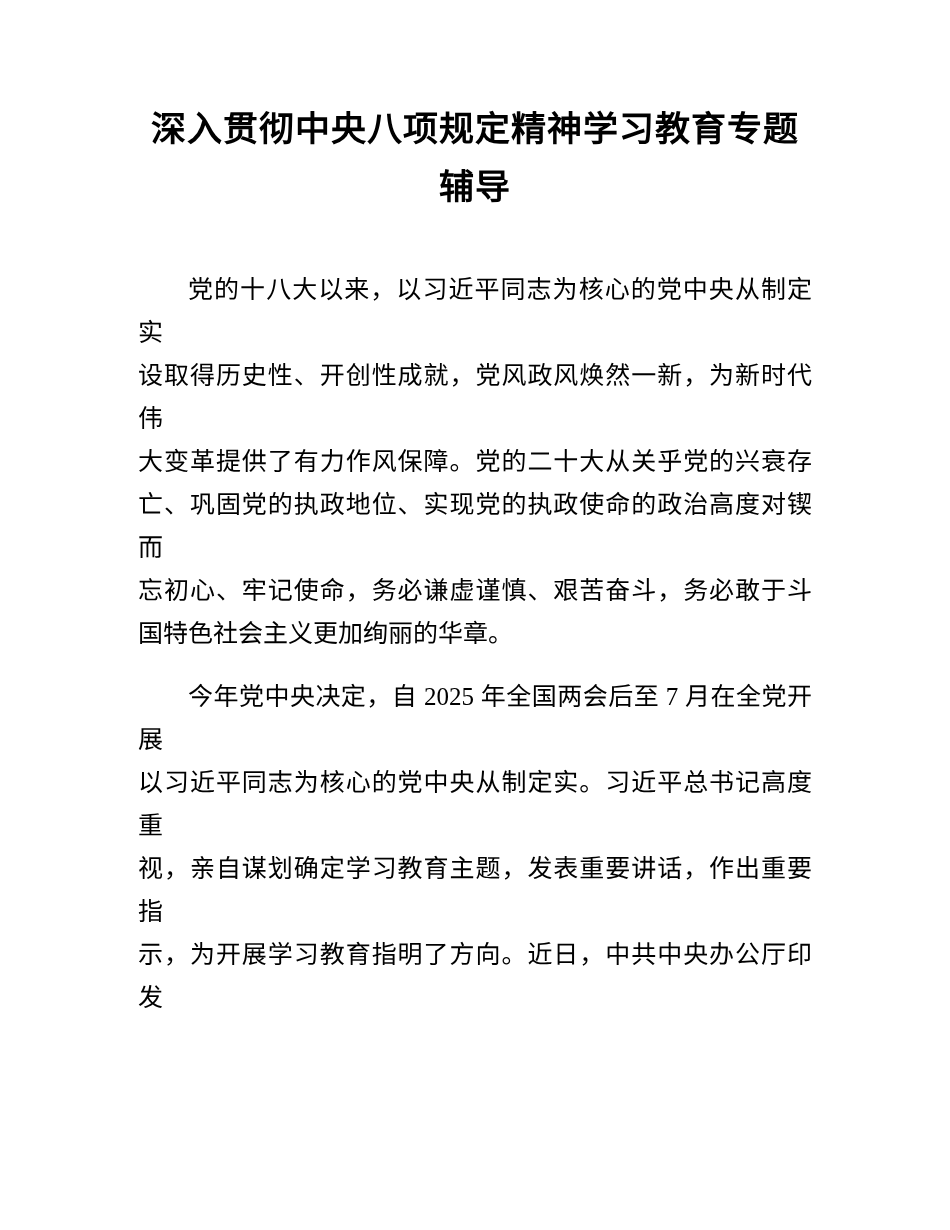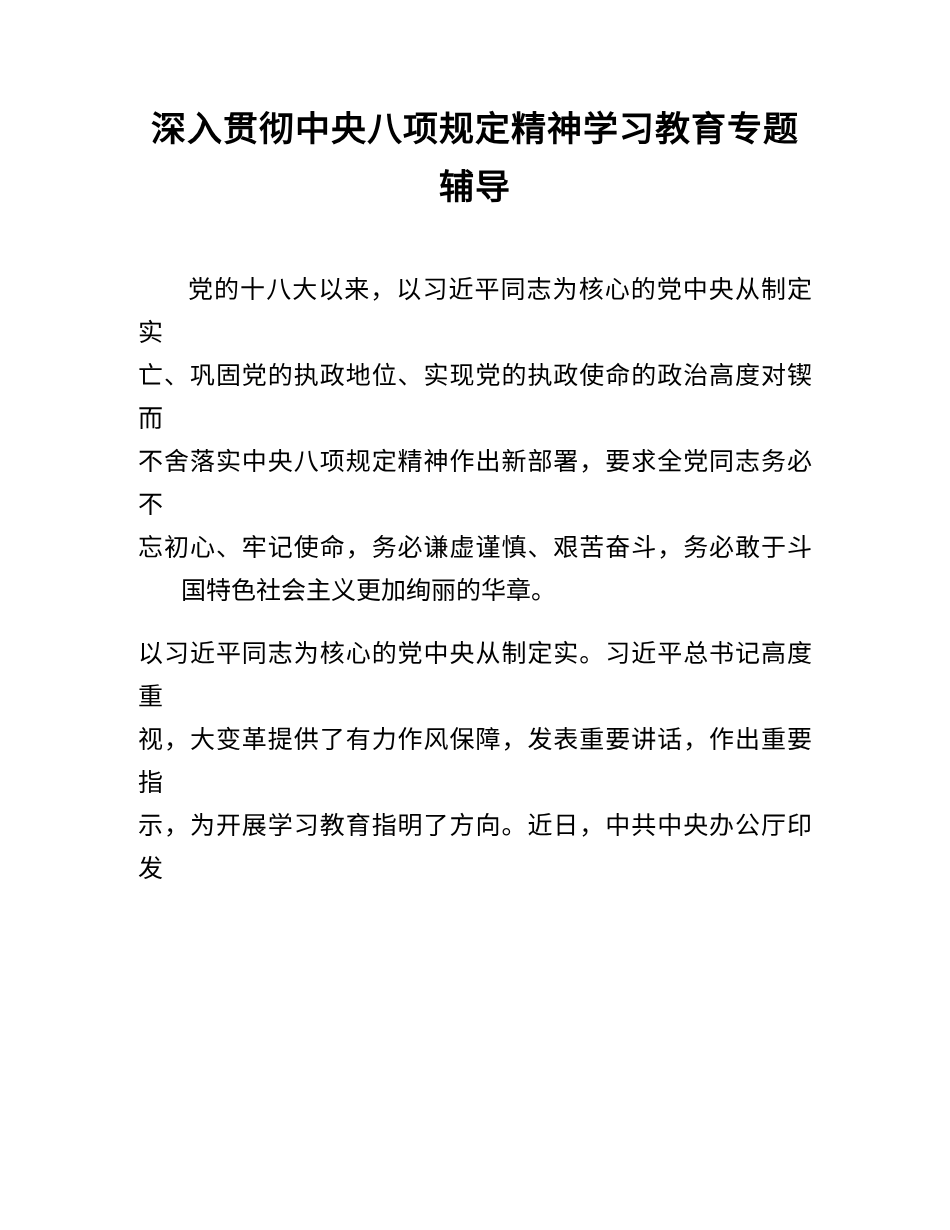--- a/index.html
+++ b/index.html
@@ -36,43 +36,44 @@
     text-align: justify;
     text-align-last: justify;
     text-justify: inter-ideograph;
     white-space: pre-wrap;
   }
   .para .line.first {
     text-indent: 2em;
   }
   .para .line.last {
     text-align-last: left;
-    margin-left: 43px;
   }
   .para + .para {
     margin-top: 20px;
   }
 </style>
 </head>
 <body>
 
 <div class="page">
   <header class="doc-title">
     <div class="title-line">深入贯彻中央八项规定精神学习教育专题辅导</div>
   </header>
 
   <main class="doc-body">
     <div class="para">
         <div class="line first">党的十八大以来，以习近平同志为核心的党中央从制定实</div>
+        <div class="line">设取得历史性、开创性成就，党风政风焕然一新，为新时代伟</div>
+        <div class="line">大变革提供了有力作风保障。党的二十大从关乎党的兴衰存</div>
         <div class="line">亡、巩固党的执政地位、实现党的执政使命的政治高度对锲而</div>
-        <div class="line">不舍落实中央八项规定精神作出新部署，要求全党同志务必不</div>
         <div class="line">忘初心、牢记使命，务必谦虚谨慎、艰苦奋斗，务必敢于斗</div>
         <div class="line last">国特色社会主义更加绚丽的华章。</div>
       </div>
 
     <div class="para">
+        <div class="line first">今年党中央决定，自 2025 年全国两会后至 7 月在全党开展</div>
         <div class="line">以习近平同志为核心的党中央从制定实。习近平总书记高度重</div>
-        <div class="line">视，大变革提供了有力作风保障，发表重要讲话，作出重要指</div>
+        <div class="line">视，亲自谋划确定学习教育主题，发表重要讲话，作出重要指</div>
         <div class="line">示，为开展学习教育指明了方向。近日，中共中央办公厅印发</div>
       </div>
 
   </main>
 </div>
 
 </body></html>

